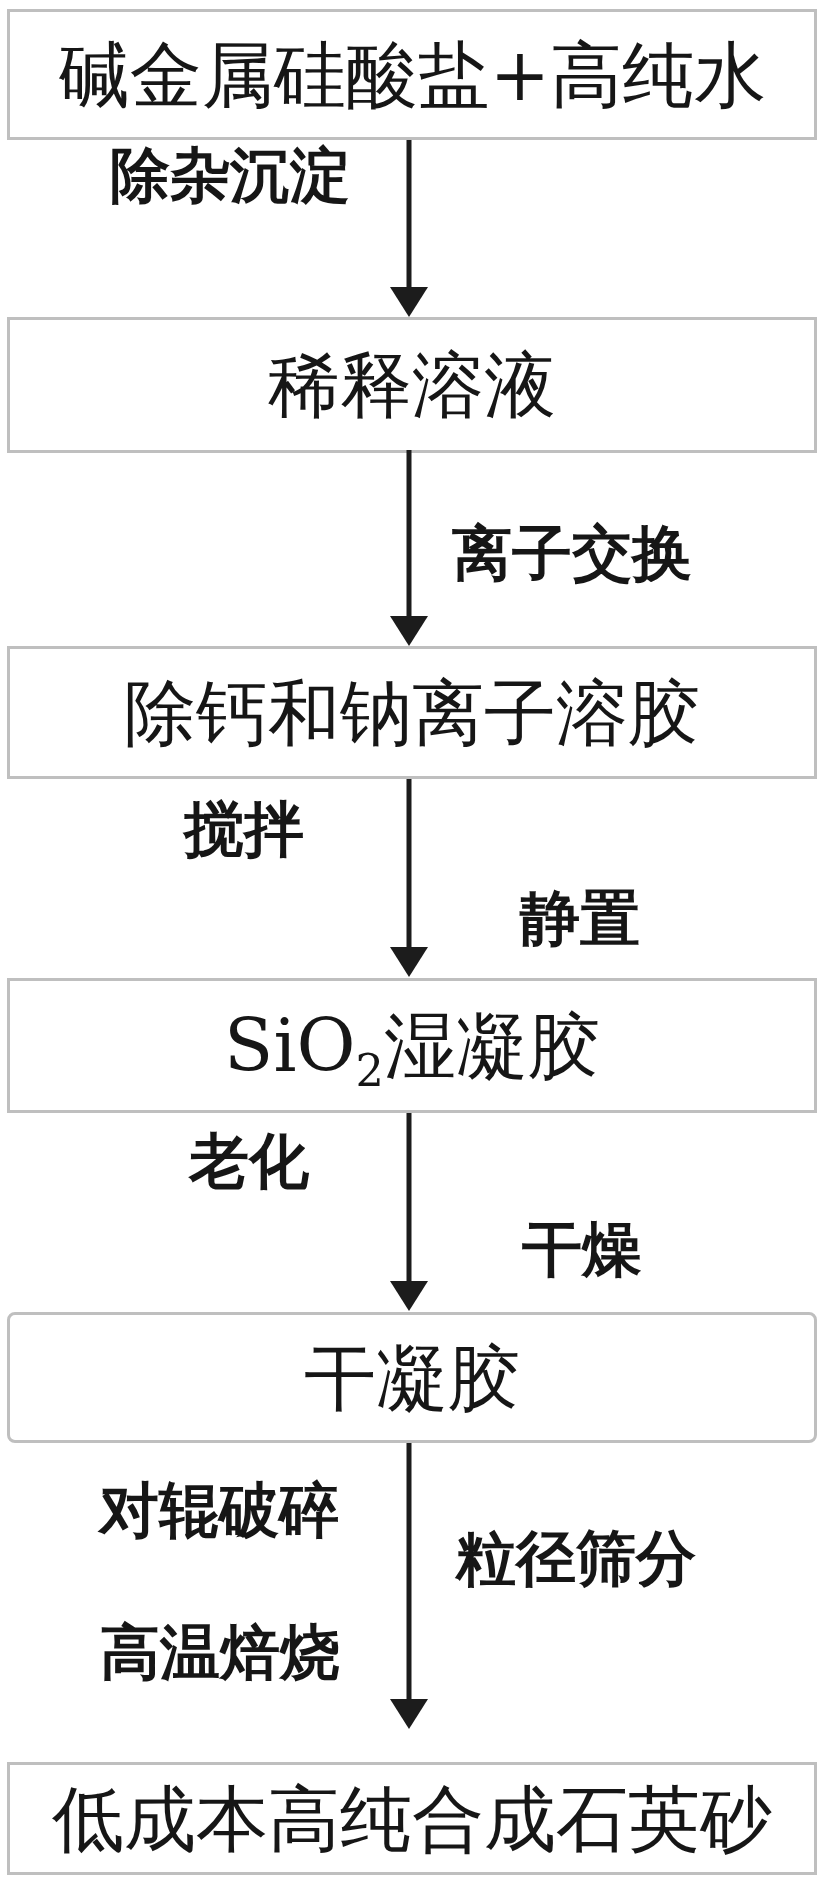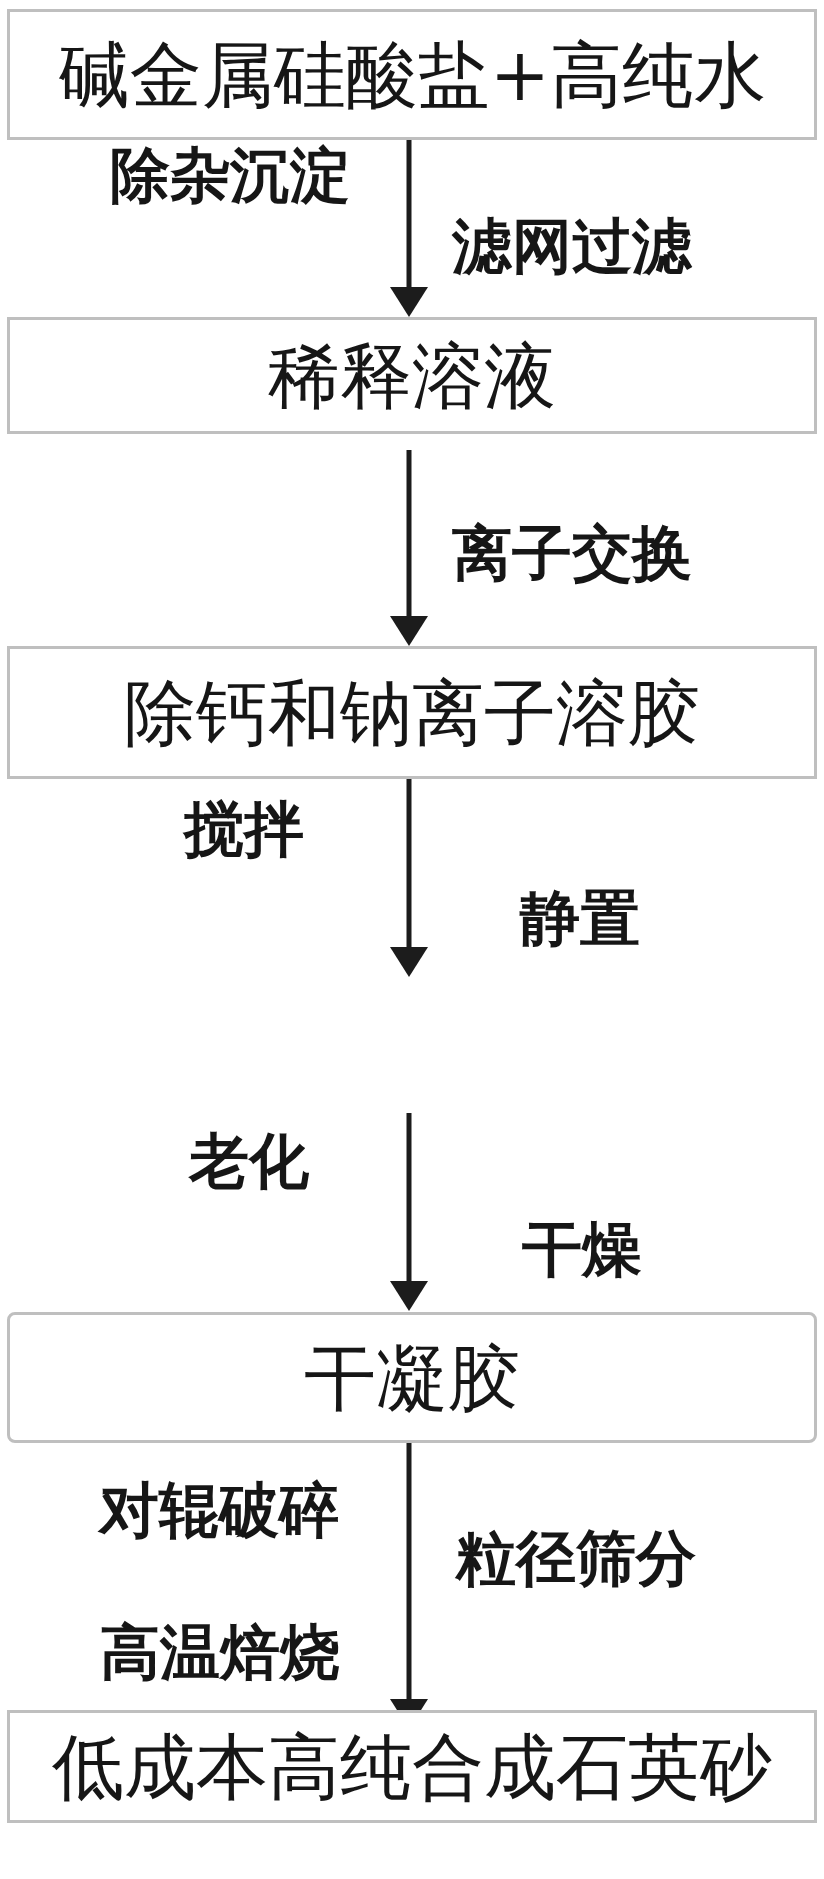--- a/index.html
+++ b/index.html
@@ -14,25 +14,25 @@
   }
   .pbox {
     position:absolute; left:7px; width:810px;
     border:3px solid var(--box-border,#bfbfbf);
     background:var(--box-fill,#ffffff);
     display:flex; align-items:center; justify-content:center;
     font-weight:normal; font-size:72px; line-height:1;
     white-space:nowrap;
   }
   #box-1 { top:9px;    height:131px; }
-  #box-2 { top:317px;  height:117px; }
+  #box-2 { top:317px;  height:136px; }
   #box-3 { top:646px;  height:133px; }
   #box-4 { top:978px;  height:135px; }
   #box-5 { top:1312px; height:131px;border-radius:8px; }
-  #box-6 { top:1710px; height:113px; }
+  #box-6 { top:1762px; height:113px; }
   .pbox sub { font-size:0.62em; line-height:0; }
 
   .arrow { position:absolute; left:390px; width:38px; }
   .arrow .shaft {
     position:absolute; left:50%; transform:translateX(-50%);
     top:0; bottom:26px; width:5px;
     background:var(--arrow,#1c1c1c);
   }
   .arrow .head {
     position:absolute; bottom:0; left:50%; transform:translateX(-50%);
@@ -88,41 +88,43 @@
 
   <div class="pbox" id="box-3">
     <span>除钙和钠离子溶胶</span>
   </div>
 
   <div class="arrow" id="arrow-3">
     <div class="shaft"></div>
     <div class="head"></div>
   </div>
 
+  <div class="pbox" id="box-4">
+    <span><span>SiO</span><sub>2</sub><span>湿凝胶</span></span>
+  </div>
 
   <div class="arrow" id="arrow-4">
     <div class="shaft"></div>
     <div class="head"></div>
   </div>
 
   <div class="pbox" id="box-5">
     <span>干凝胶</span>
   </div>
 
   <div class="arrow" id="arrow-5">
     <div class="shaft"></div>
     <div class="head"></div>
   </div>
 
   <div class="pbox" id="box-6">
     <span>低成本高纯合成石英砂</span>
   </div>
 
   <div class="slabel" id="lbl-0">除杂沉淀</div>
-  <div class="slabel" id="lbl-1">滤网过滤</div>
   <div class="slabel" id="lbl-2">离子交换</div>
   <div class="slabel" id="lbl-3">搅拌</div>
   <div class="slabel" id="lbl-4">静置</div>
   <div class="slabel" id="lbl-5">老化</div>
   <div class="slabel" id="lbl-6">干燥</div>
   <div class="slabel" id="lbl-7">对辊破碎</div>
   <div class="slabel" id="lbl-8">粒径筛分</div>
   <div class="slabel" id="lbl-9">高温焙烧</div>
 
 </div>

